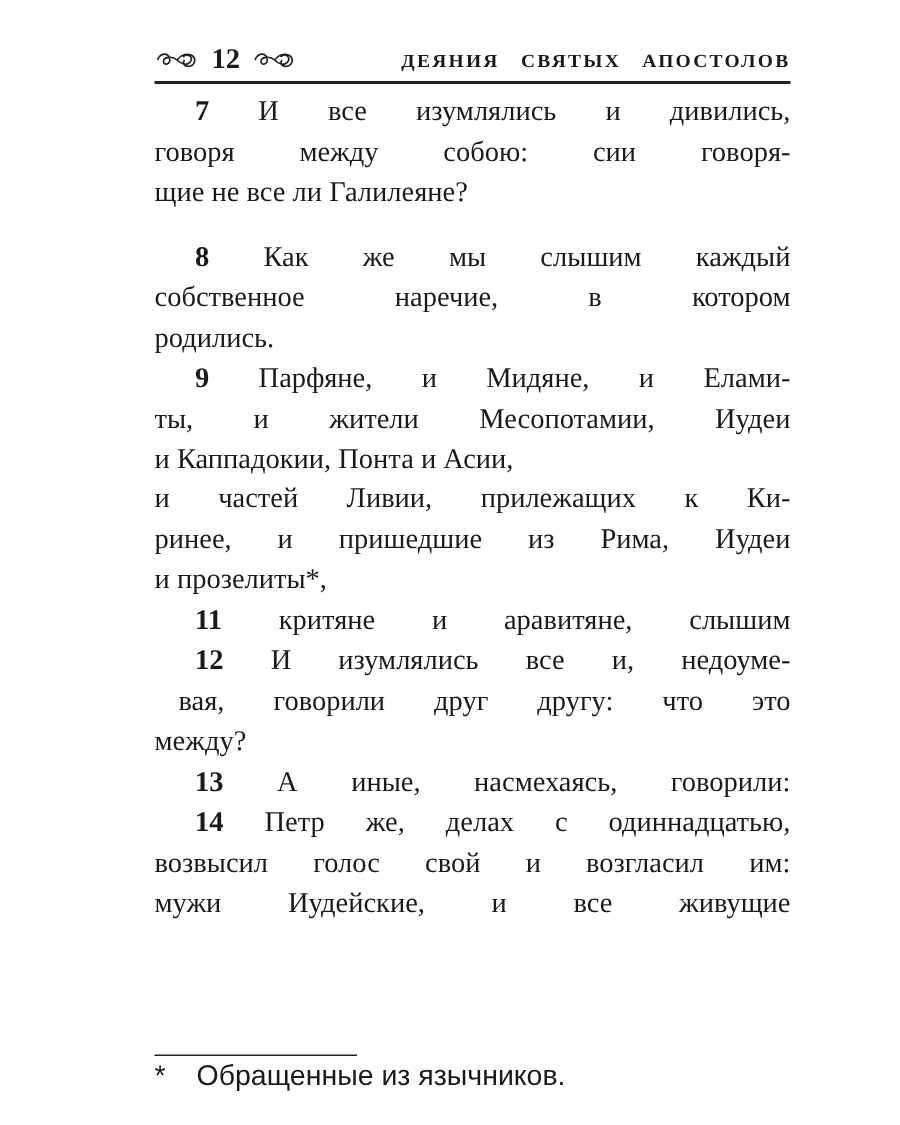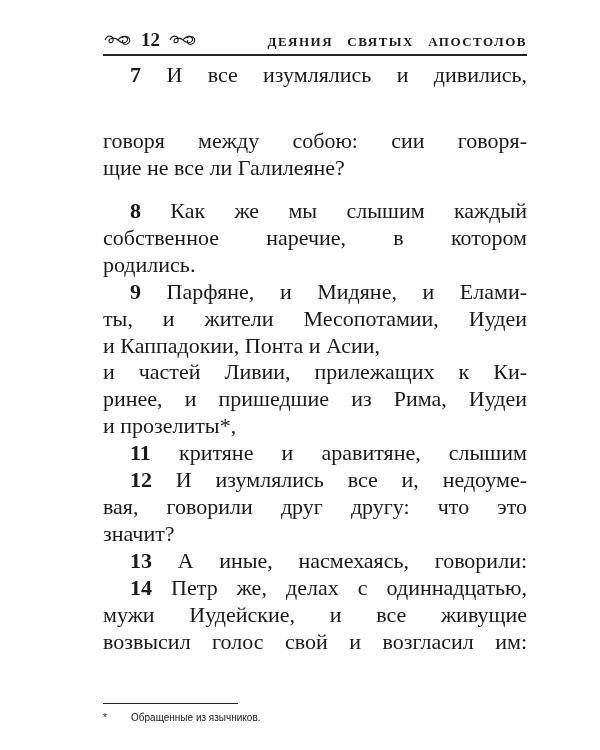--- a/index.html
+++ b/index.html
@@ -70,21 +70,21 @@
   .body-text {
     position: absolute;
     left: 0;
     top: 62px;
     width: 424px;
   }
   .line {
     display: block;
     height: 26.95px;
     line-height: 26.95px;
-    font-size: 22px;
+    font-size: 19px;
     white-space: nowrap;
     text-align: justify;
     text-align-last: justify;
   }
   .line.last {
     text-align-last: left;
   }
   .line.indent {
     padding-left: 27px;
   }
@@ -101,21 +101,21 @@
     top: 703px;
     width: 135px;
     height: 0;
     border-top: 1.5px solid #222;
   }
   .footnote {
     position: absolute;
     left: 0;
     top: 709px;
     font-family: "Liberation Sans", "DejaVu Sans", sans-serif;
-    font-size: 10px;
+    font-size: 19px;
     line-height: 18px;
     white-space: nowrap;
   }
   .footnote-mark {
     display: inline-block;
     width: 28px;
   }
 </style>
 </head>
 <body>
@@ -135,45 +135,45 @@
           <path d="M2 8 C4 3, 9 3, 10 7 C11 11, 6 12, 6 9 C6 6, 12 5, 15 8 C18 11, 22 12, 24 9 C26 6, 22 3, 19 6 M15 8 C17 5, 21 3, 25 5 C28 7, 27 11, 24 12 C21 13, 18 11, 20 8" fill="none" stroke="#222" stroke-width="1.1"></path>
         </svg>
       </span>
     </div>
     <div class="book-title">Деяния святых апостолов</div>
   </div>
 
   <div class="body-text">
 
     <span class="line indent" style="white-space: normal;"><span class="verse-num">7</span> <span>И все изумлялись и дивились,</span></span>
-    <span class="line" style="white-space: normal; margin-top: 39px;"><span>говоря между собою: сии говоря-</span></span>
+    <span class="line" style="white-space: normal;"><span>говоря между собою: сии говоря-</span></span>
     <span class="line last" style="white-space: normal;"><span>щие не все ли Галилеяне?</span></span>
 
     <span class="line indent" style="white-space: normal; margin-top: 16px;"><span class="verse-num">8</span> <span>Как же мы слышим каждый</span></span>
     <span class="line" style="white-space: normal;"><span>собственное наречие, в котором</span></span>
     <span class="line last" style="white-space: normal;"><span>родились.</span></span>
 
     <span class="line indent" style="white-space: normal;"><span class="verse-num">9</span> <span>Парфяне, и Мидяне, и Елами-</span></span>
     <span class="line" style="white-space: normal;"><span>ты, и жители Месопотамии, Иудеи</span></span>
     <span class="line last" style="white-space: normal;"><span>и Каппадокии, Понта и Асии,</span></span>
 
     <span class="line" style="white-space: normal;"><span>и частей Ливии, прилежащих к Ки-</span></span>
     <span class="line" style="white-space: normal;"><span>ринее, и пришедшие из Рима, Иудеи</span></span>
     <span class="line last" style="white-space: normal;"><span>и прозелиты*,</span></span>
 
     <span class="line indent" style="white-space: normal;"><span class="verse-num">11</span> <span>критяне и аравитяне, слышим</span></span>
 
     <span class="line indent" style="white-space: normal;"><span class="verse-num">12</span> <span>И изумлялись все и, недоуме-</span></span>
-    <span class="line" style="white-space: normal;"><span>вая, говорили друг другу: что это</span></span>
-    <span class="line last" style="white-space: normal;"><span>значит?</span></span>
+    <span class="line" style="white-space: normal; margin-left: 16px;"><span>вая, говорили друг другу: что это</span></span>
+    <span class="line last" style="white-space: normal;"><span>между?</span></span>
 
     <span class="line indent" style="white-space: normal;"><span class="verse-num">13</span> <span>А иные, насмехаясь, говорили:</span></span>
 
     <span class="line indent" style="white-space: normal;"><span class="verse-num">14</span> <span>Петр же, делах с одиннадцатью,</span></span>
+    <span class="line" style="white-space: normal;"><span>возвысил голос свой и возгласил им:</span></span>
     <span class="line" style="white-space: normal;"><span>мужи Иудейские, и все живущие</span></span>
-    <span class="line" style="white-space: normal;"><span>возвысил голос свой и возгласил им:</span></span>
 
   </div>
 
   <div class="footnote-rule"></div>
   <div class="footnote"><span class="footnote-mark">*</span><span>Обращенные из язычников.</span></div>
 
 </div>
 
 </body></html>

